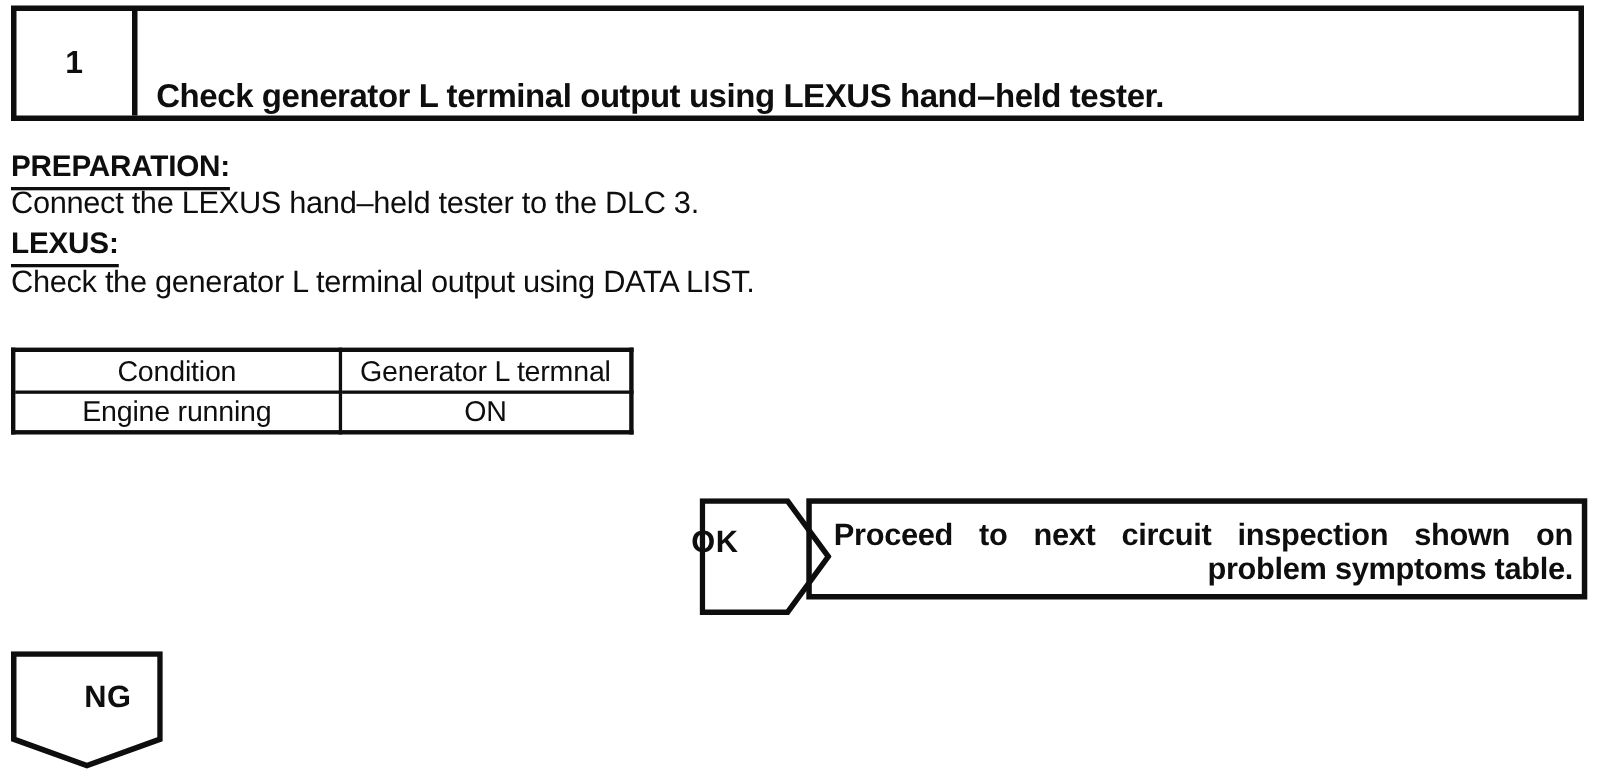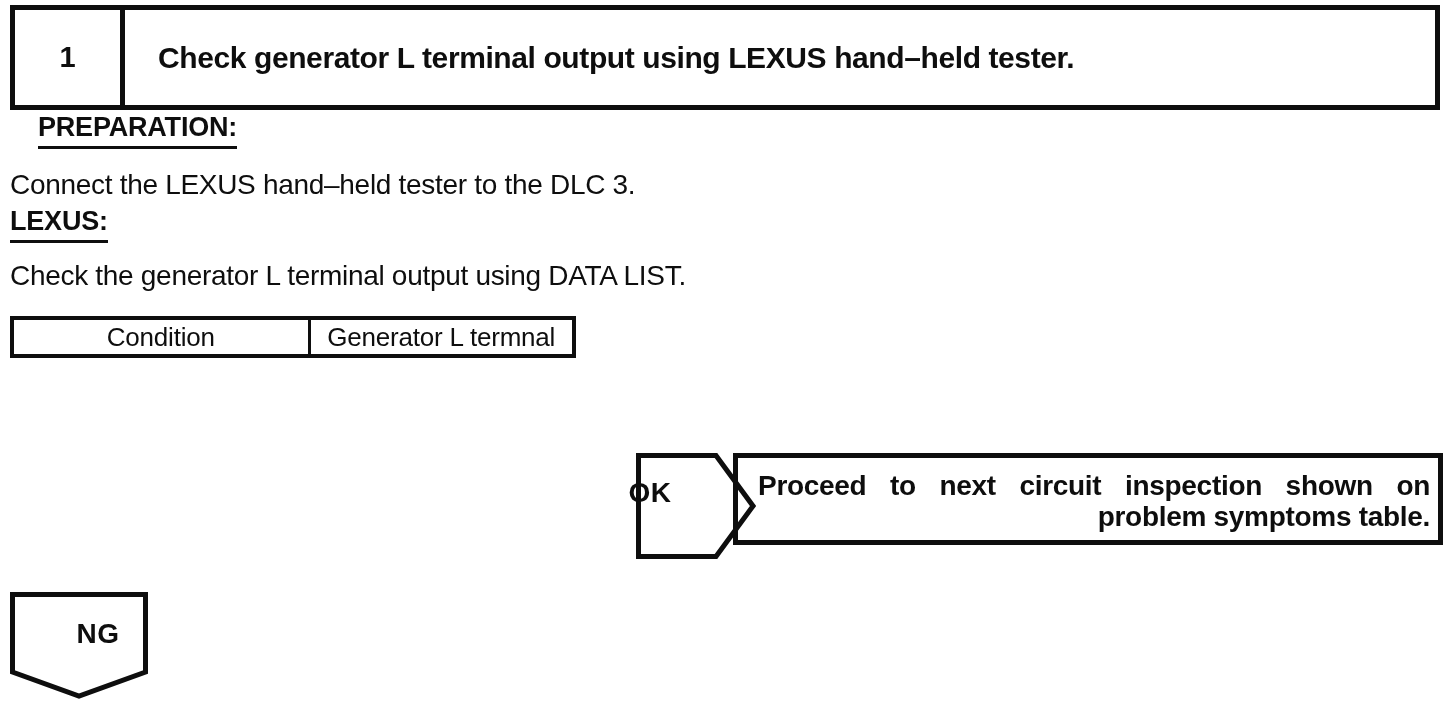--- a/index.html
+++ b/index.html
@@ -28,26 +28,25 @@
     border-right: 5px solid #0e0e0e;
     display: flex;
     align-items: center;
     justify-content: center;
     font-size: 29px;
     font-weight: bold;
   }
   .step-title-cell {
     flex: 1;
     display: flex;
-    align-items: center;
+    align-items: flex-end;
     padding-left: 17px;
     font-size: 30px;
     font-weight: bold;
     letter-spacing: -0.4px;
-    margin-left: 16px;
   }
 
   
   .section-label {
     position: absolute;
     left: 10px;
     font-size: 27px;
     font-weight: bold;
     letter-spacing: -0.2px;
   }
@@ -57,24 +56,24 @@
     border-bottom: 3px solid #0e0e0e;
   }
   .body-line {
     position: absolute;
     left: 10px;
     font-size: 28px;
     letter-spacing: -0.3px;
     white-space: nowrap;
     text-align: right;
   }
-  #prep-label  { top: 112px; margin-left: 28px; }
+  #prep-label  { top: 136px; }
   #prep-text   { top: 169px; }
   #check-label { top: 206px; }
-  #check-text  { top: 260px; }
+  #check-text  { top: 240px; }
 
   
   .spec-table {
     position: absolute;
     left: 10px; top: 316px;
     width: 562px;
     border-collapse: collapse;
     font-size: 26px;
     letter-spacing: -0.2px;
     table-layout: fixed;
@@ -156,20 +155,24 @@
       <col class="col-condition">
       <col class="col-value">
     </colgroup>
     <thead>
       <tr>
         <th>Condition</th>
         <th>Generator L termnal</th>
       </tr>
     </thead>
     <tbody>
+      <tr>
+        <td>Engine running</td>
+        <td>ON</td>
+      </tr>
     </tbody>
   </table>
 
   <div class="branch" id="ok-branch">
     <svg width="120" height="106" viewBox="0 0 120 106">
       <polygon points="2.5,2.5 80,2.5 117,53 80,103.5 2.5,103.5" fill="#ffffff" stroke="#0e0e0e" stroke-width="5" stroke-linejoin="miter"></polygon>
     </svg>
     <div class="branch-label">OK</div>
   </div>
 

